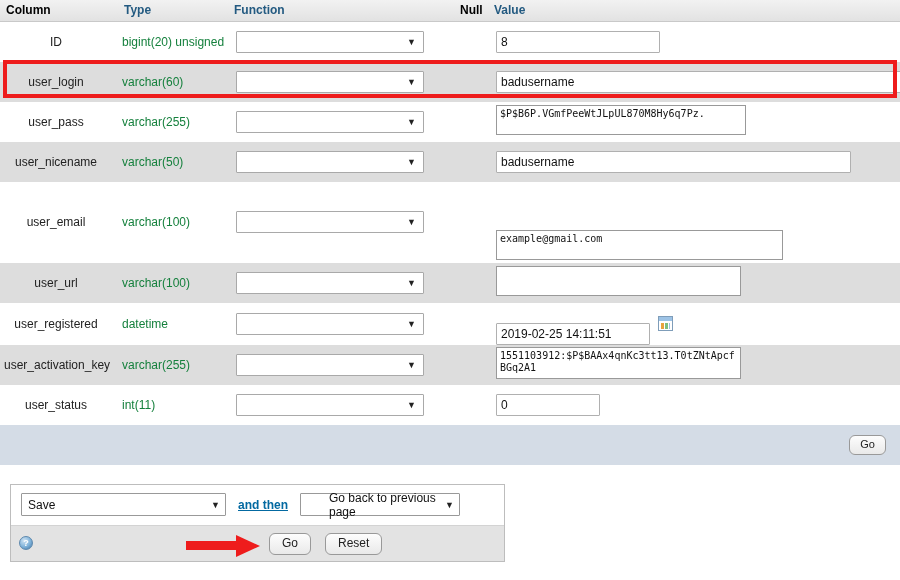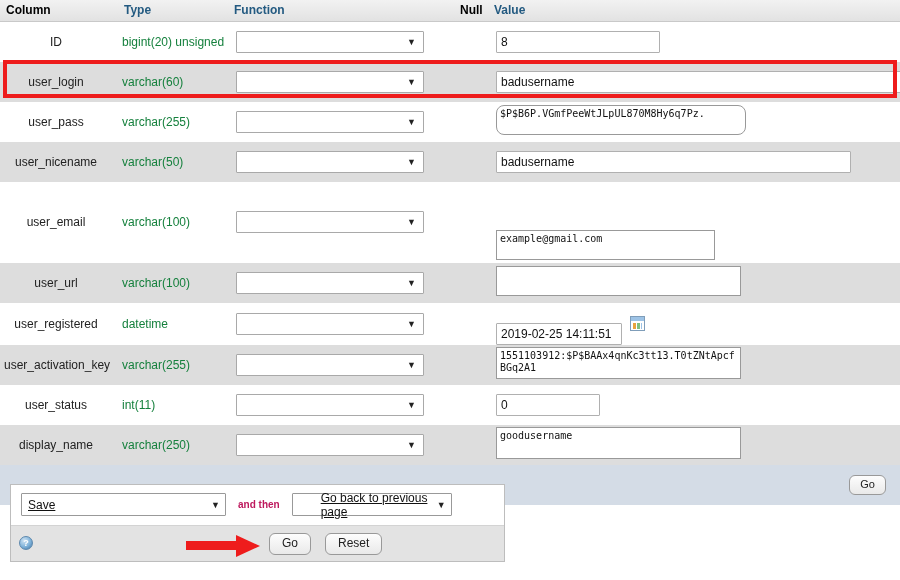--- a/index.html
+++ b/index.html
@@ -106,25 +106,25 @@
     color: #111;
     resize: none;
     overflow: hidden;
     line-height: 12px;
     outline: none;
   }
 
   .w-id      { width: 164px; }
   .w-login   { width: 418px; height: 24px; font-size: 13px; color:#333; }
   .w-nice    { width: 355px; }
-  .w-date    { width: 126px; margin-top: 20px; }
+  .w-date    { width: 154px; margin-top: 20px; }
   .w-status  { width: 104px; }
 
-  .a-pass    { width: 250px; height: 30px; border-radius: 8px; }
-  .a-email   { width: 219px; height: 30px; margin-top: 48px; }
+  .a-pass    { width: 250px; height: 30px; }
+  .a-email   { width: 287px; height: 30px; margin-top: 48px; }
   .a-url     { width: 245px; height: 30px; }
   .a-key     { width: 245px; height: 32px; }
   .a-display { width: 245px; height: 32px; }
 
   .val-cell { display: flex; align-items: center; gap: 8px; }
 
   
   .cal-icon {
     width: 15px; height: 15px;
     border: 1px solid #7f9db9;
@@ -190,30 +190,29 @@
     border: 1px solid #999;
     background: #fff;
     height: 23px;
     display: flex;
     align-items: center;
     position: relative;
     font-size: 12px;
     padding: 0 18px 0 6px;
     color: #111;
     border-radius: 1px;
-    text-decoration: underline;
   }
   .sel-box .arrow {
     position: absolute; right: 5px; top: 50%;
     transform: translateY(-50%);
     font-size: 9px; color: #222; line-height: 1;
   }
   .sel-save { width: 205px; }
   .sel-then { width: 160px; padding-left: 28px; }
-  .and-then { font-weight: bold; font-size: 10px; color: #be185d; }
+  .and-then { font-weight: bold; font-size: 12px; color: #0369a1; text-decoration: underline; }
 
   .bp-row2 {
     background: #e3e3e3;
     border-top: 1px solid #d3d3d3;
     padding: 7px 10px 8px 8px;
     display: flex;
     align-items: center;
     gap: 10px;
     position: relative;
     height: 36px;
@@ -423,33 +422,20 @@
           <div class="fn-select">
             <span class="arrow">▼</span>
           </div>
         </td>
         <td class="col-null"></td>
         <td class="col-value">
           <input class="val-input w-status" value="0" style="">
         </td>
       </tr>
 
-      <tr class="even">
-        <td class="col-name">display_name</td>
-        <td class="col-type">varchar(250)</td>
-        <td class="col-func">
-          <div class="fn-select">
-            <span class="arrow">▼</span>
-          </div>
-        </td>
-        <td class="col-null"></td>
-        <td class="col-value">
-          <textarea class="val-area a-display" style="">goodusername</textarea>
-        </td>
-      </tr>
 
       <tr class="table-foot">
         <td colspan="5">
           <span class="pma-btn small">Go</span>
         </td>
       </tr>
 
     </tbody>
   </table>
 

